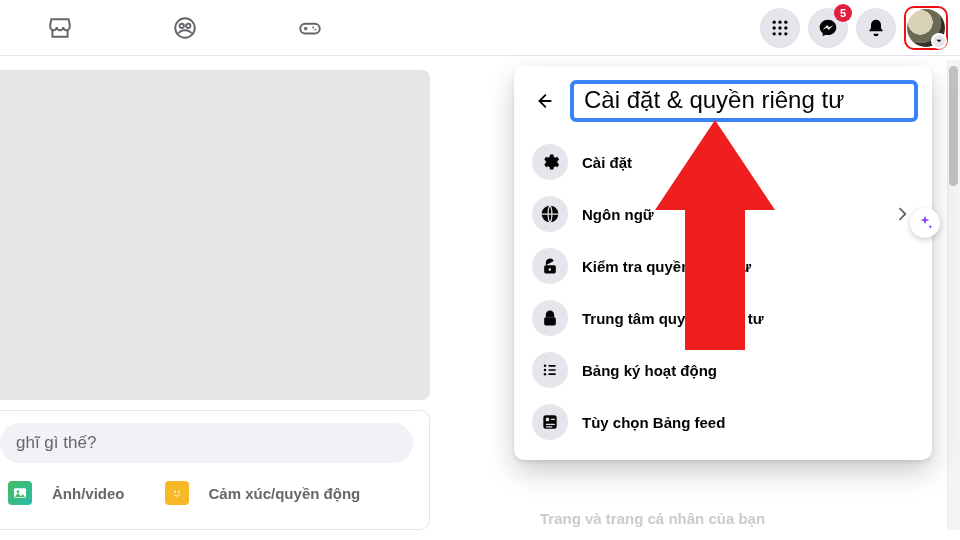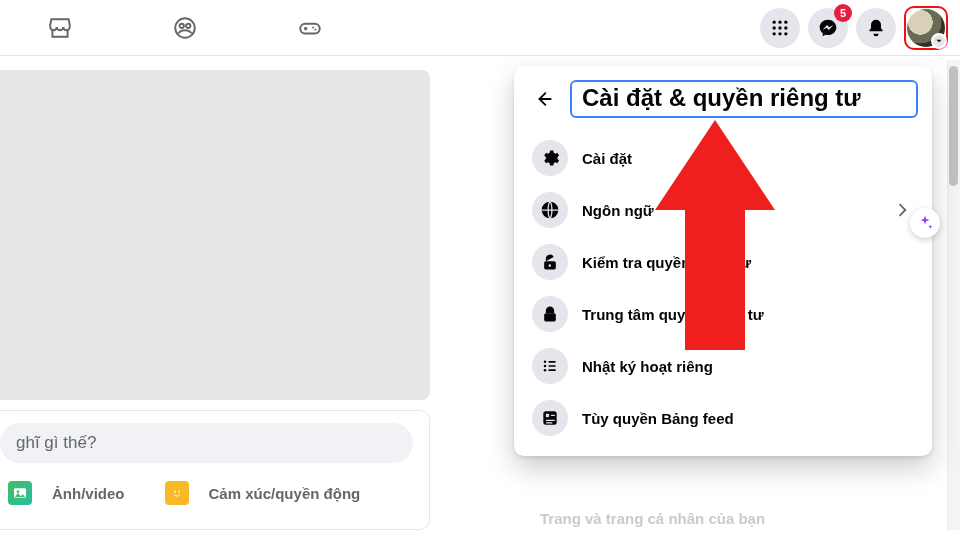--- a/index.html
+++ b/index.html
@@ -170,23 +170,23 @@
   }
   .back-btn {
     width: 32px; height: 32px;
     display: flex; align-items: center; justify-content: center;
     color: #050505; cursor: pointer;
     border-radius: 50%;
   }
   .back-btn svg { width: 22px; height: 22px; stroke:#050505; fill:none; stroke-width:2; }
   .panel-title {
     font-size: 24px;
-    font-weight: 700;
+    font-weight: 400;
     color: #050505;
-    border: 2px solid #3b82f6;
+    border: 4px solid #3b82f6;
     border-radius: 6px;
     padding: 2px 10px 4px 10px;
     flex: 1;
   }
   .panel-item {
     display: flex; align-items: center;
     gap: 14px;
     padding: 8px 10px;
     border-radius: 8px;
     cursor: pointer;
@@ -407,34 +407,34 @@
     <div class="item-icon">
       <svg viewBox="0 0 24 24">
           <circle cx="6" cy="7" r="1.5"></circle>
           <rect x="10" y="6" width="9" height="2" rx="1"></rect>
           <circle cx="6" cy="12" r="1.5"></circle>
           <rect x="10" y="11" width="9" height="2" rx="1"></rect>
           <circle cx="6" cy="17" r="1.5"></circle>
           <rect x="10" y="16" width="9" height="2" rx="1"></rect>
         </svg>
     </div>
-    <div class="item-label">Nhật ký hoạt riêng</div>
+    <div class="item-label">Bảng ký hoạt động</div>
   </div>
 
   <div class="panel-item">
     <div class="item-icon">
       <svg viewBox="0 0 24 24">
           <rect x="4" y="4" width="16" height="16" rx="3"></rect>
           <rect x="7" y="7" width="4" height="4" rx="1" fill="#e4e6eb"></rect>
           <rect x="13" y="8" width="5" height="1.5" rx="0.7" fill="#e4e6eb"></rect>
           <rect x="7" y="14" width="11" height="1.5" rx="0.7" fill="#e4e6eb"></rect>
           <rect x="7" y="17" width="8" height="1.5" rx="0.7" fill="#e4e6eb"></rect>
         </svg>
     </div>
-    <div class="item-label">Tùy quyền Bảng feed</div>
+    <div class="item-label">Tùy chọn Bảng feed</div>
   </div>
 
   <div class="sparkle">
     <svg viewBox="0 0 24 24">
         <path d="M12 2l1.5 4.5L18 8l-4.5 1.5L12 14l-1.5-4.5L6 8l4.5-1.5z"></path>
         <path d="M19 14l.8 2.2L22 17l-2.2.8L19 20l-.8-2.2L16 17l2.2-.8z"></path>
       </svg>
   </div>
 </div>
 

